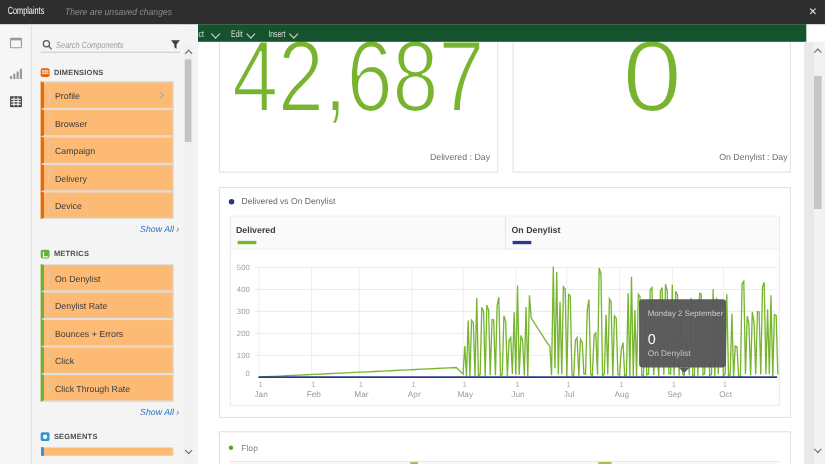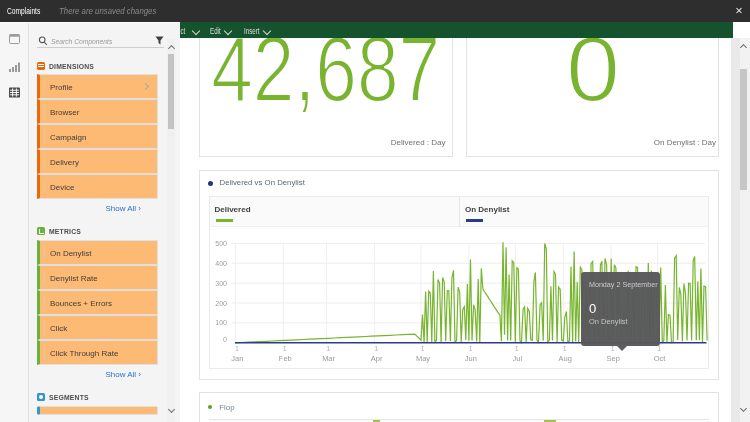--- a/index.html
+++ b/index.html
@@ -40,21 +40,21 @@
   .secicon { position:absolute; left:7px; width:8px; height:8px; border-radius:1.5px; }
 
   .item { position:absolute; left:7px; width:121px; height:25px; background:#fdba74;
     border:1px solid #e0e0e0; border-left:3px solid #e8690c; }
   .item .lbl { position:absolute; left:10px; top:8px; font-size:8px; color:#3c3c3c; }
   .item .dots { position:absolute; left:4px; top:4px; bottom:4px; border-left:1px dotted #d0d0d0; }
   .item.metric { border-left-color:#69b33c; }
   .item.seg { border-left-color:#3095d2; }
   .chev { position:absolute; right:9px; top:9px; width:5px; height:5px;
     border-right:1px solid #a9a9a9; border-top:1px solid #a9a9a9; transform:rotate(45deg); }
-  .showall { position:absolute; right:26px; font-size:8px; color:#2a72c8; }
+  .showall { position:absolute; right:4px; font-size:8px; color:#2a72c8;font-style:italic; }
 
   
   .sb-track { position:absolute; background:#f0f0f0; }
   .sb-thumb { position:absolute; background:#c3c3c3; }
   .sb-arr { position:absolute; width:6px; height:6px; }
   .sb-arr:before { content:""; position:absolute; left:1px; width:4px; height:4px;
     border-left:1px solid #6f6f6f; border-top:1px solid #6f6f6f; }
   .sb-arr.up:before { top:2px; transform:rotate(45deg); }
   .sb-arr.down:before { top:0px; transform:rotate(225deg); }
 
@@ -67,21 +67,21 @@
 
   #widget { position:absolute; left:8.5px; top:25.5px; width:500px; height:173px;
     border:1px solid #ebebeb; background:#fff; }
   #legend { position:absolute; left:0; top:0; width:498px; height:30px;
     background:#fafafa; border-bottom:1px solid #f0f0f0; }
   #legend .lt { position:absolute; top:7.5px; font-size:8px; font-weight:bold; color:#3f3f3f; }
   #legend .bar { position:absolute; top:22px; width:17px; height:3px; }
   #legend .sep { position:absolute; left:249.5px; top:0; width:1px; height:30px; background:#e7e7e7; }
 
   
-  #tip { position:absolute; left:380.9px; top:101.4px; width:79px; height:74px;
+  #tip { position:absolute; left:380.9px; top:101.4px; width:79px; height:62px;
     background:rgba(88,88,90,0.97); border-radius:3px; z-index:5; }
   #tip:after { content:""; position:absolute; left:36px; bottom:-5px; border:5px solid transparent;
     border-top-color:rgba(88,88,90,0.97); border-bottom:none; }
   #tip .d1 { position:absolute; left:8px; top:8px; font-size:7.2px; color:#cbcbcb; white-space:nowrap; }
   #tip .d2 { position:absolute; left:8px; top:29px; font-size:13px; color:#ffffff; }
   #tip .d3 { position:absolute; left:8px; top:45px; font-size:7.5px; color:#c4c4c4; }
 </style>
 </head>
 <body>
 <div id="stage">

